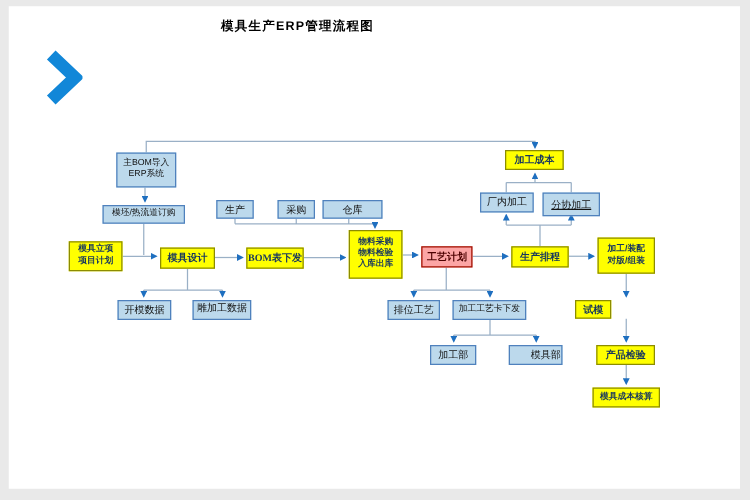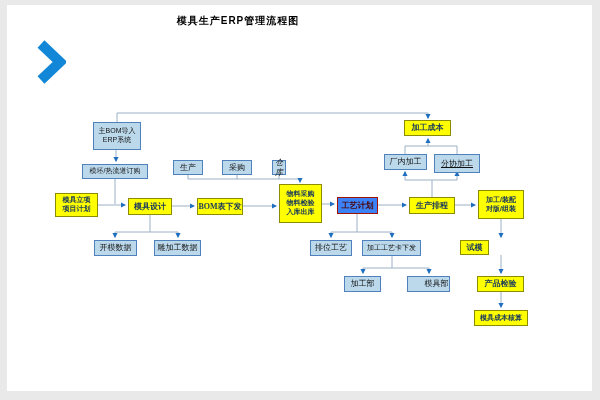--- a/index.html
+++ b/index.html
@@ -9,21 +9,21 @@
   .title{position:absolute;left:0;top:14px;width:476px;text-align:center;
          font-size:10px;font-weight:bold;color:#000;letter-spacing:1px;}
   .chevron{position:absolute;left:36px;top:40px;}
   svg.wires{position:absolute;left:0;top:0;pointer-events:none;}
   .node{position:absolute;display:flex;align-items:center;justify-content:center;
         text-align:center;box-sizing:border-box;border:1px solid #4a4a4a;
         font-size:8px;line-height:1.2;white-space:pre-line;}
   .node.sm{font-size:7px;line-height:1.25;}
   .yellow{background:#ffff00;border-color:#8c8c00;color:#17375e;font-weight:bold;}
   .blue{background:#bcd9ec;border-color:#4f81bd;color:#111;}
-  .red{background:#3b82f6;border-color:#a01000;color:#4d0000;font-weight:bold;}
+  .red{background:#fca5a5;border-color:#a01000;color:#4d0000;font-weight:bold;}
 </style>
 </head>
 <body>
 
 <div class="canvas">
   <div class="page"></div>
 
   <div class="title">模具生产ERP管理流程图</div>
 
   <div class="chevron">
@@ -70,21 +70,21 @@
       <path d="M501,255 L501,273" marker-end="url(#ar)"></path>
       <path d="M501,292 L501,307" marker-end="url(#ar)"></path>
     </g>
   </svg>
 
   <div class="node blue sm" style="left:93px;top:122px;width:48px;height:28px;">主BOM导入
 ERP系统</div>
   <div class="node blue sm" style="left:82px;top:164px;width:66px;height:15px;">模坯/热流道订购</div>
   <div class="node blue" style="left:173px;top:160px;width:30px;height:15px;">生产</div>
   <div class="node blue" style="left:222px;top:160px;width:30px;height:15px;">采购</div>
-  <div class="node blue" style="left:272px;top:160px;width:14px;height:15px;font-style:italic;">仓库</div>
+  <div class="node blue" style="left:258px;top:160px;width:48px;height:15px;">仓库</div>
 
   <div class="node yellow sm" style="left:55px;top:193px;width:43px;height:24px;">模具立项
 项目计划</div>
   <div class="node yellow" style="left:128px;top:198px;width:44px;height:17px;">模具设计</div>
   <div class="node yellow" style="left:197px;top:198px;width:46px;height:17px;font-family:Liberation Serif, serif;">BOM表下发</div>
   <div class="node yellow sm" style="left:279px;top:184px;width:43px;height:39px;">物料采购
 物料检验
 入库出库</div>
   <div class="node red" style="left:337px;top:197px;width:41px;height:17px;">工艺计划</div>
   <div class="node yellow" style="left:409px;top:197px;width:46px;height:17px;">生产排程</div>

